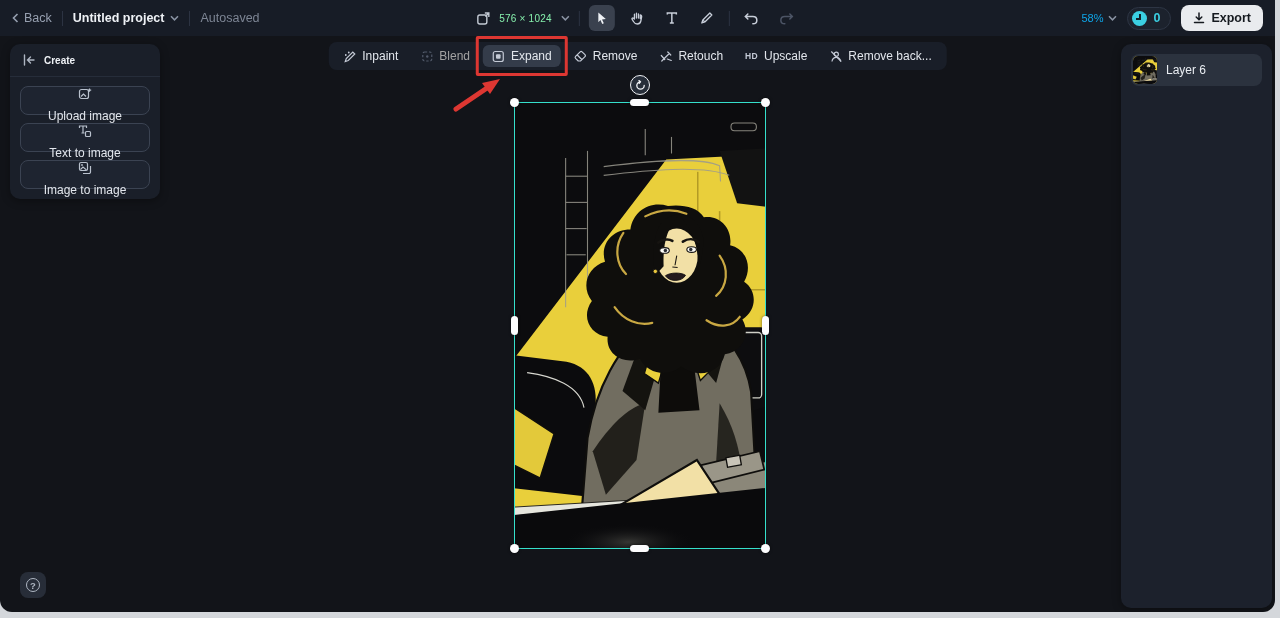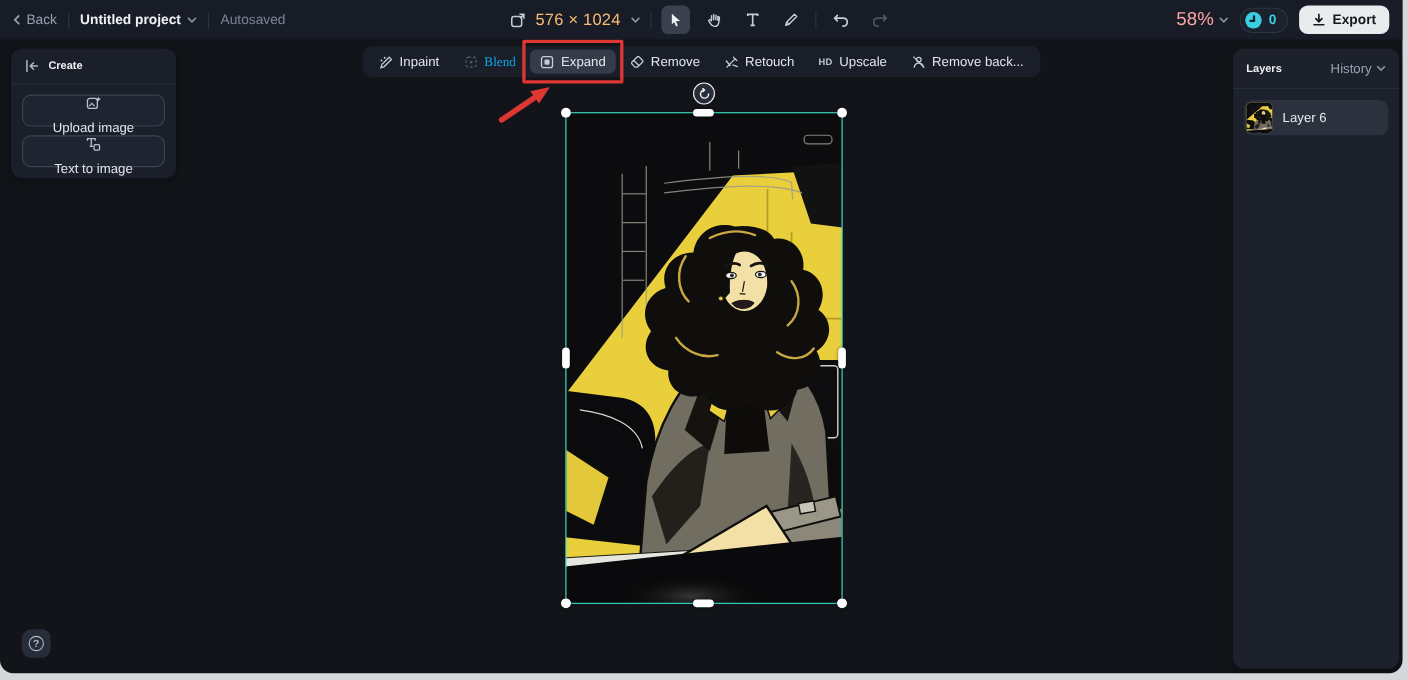--- a/index.html
+++ b/index.html
@@ -9,38 +9,38 @@
 
   
   .topbar { position:relative; height:36px; background:#171c26; display:flex; align-items:center; padding:0 12px; z-index:30; }
   .tb-left { display:flex; align-items:center; gap:10px;justify-content:center; }
   .tb-back { display:flex; align-items:center; gap:5px; color:#97a0b0; font-size:12.5px; cursor:pointer; }
   .vdiv { width:1px; height:15px; background:#2c3342; }
   .tb-title { color:#eef1f5; font-size:12.5px; font-weight:700; display:flex; align-items:center; gap:6px; }
   .tb-autosaved { color:#7d8594; font-size:12.5px; }
   .chev { display:inline-block; }
   .tb-center { position:absolute; left:50%; top:0; height:36px; transform:translateX(-50%); display:flex; align-items:center; gap:9px; }
-  .size-label { color:#fdba74; font-size:15px; letter-spacing:.2px; }
+  .size-label { color:#86efac; font-size:10px; letter-spacing:.2px; }
   .toolbtn { width:26px; height:26px; border-radius:6px; display:flex; align-items:center; justify-content:center; color:#c7cdd8; cursor:pointer; }
   .toolbtn.active { background:#3a414e; color:#eef1f5; }
   .toolbtn.dim { color:#4c5465; }
   .tb-right { margin-left:auto; display:flex; align-items:center; gap:10px; }
-  .zoom-ctl { display:flex; align-items:center; gap:5px; color:#fca5a5; font-size:17px; cursor:pointer; }
+  .zoom-ctl { display:flex; align-items:center; gap:5px; color:#0ea5e9; font-size:11px; cursor:pointer; }
   .credits { display:flex; align-items:center; gap:6px; border:1px solid #2d3544; background:#1c222d; border-radius:999px; padding:3px 10px 3px 4px; cursor:pointer; }
   .credits .cicon { width:15px; height:15px; border-radius:50%; background:#3bcfe2; position:relative; }
   .credits .cicon::after { content:""; position:absolute; left:7px; top:3px; width:2px; height:5px; background:#132029; }
   .credits .cicon::before { content:""; position:absolute; left:4px; top:7px; width:5px; height:2px; background:#132029; }
   .credits .cnum { color:#3bcfe2; font-size:12.5px; font-weight:700; }
   .export-btn { display:flex; align-items:center; gap:6px; background:#e9ebee; color:#15191f; font-size:12.5px; font-weight:700; border-radius:8px; padding:6px 12px; cursor:pointer; }
 
   
   .actionbar { position:absolute; top:42px; left:50%; transform:translateX(-50%); height:28px; background:#191e28; border-radius:8px; display:flex; align-items:center; gap:4px; padding:0 6px; z-index:20; }
   .act { display:flex; align-items:center; gap:6px; color:#e2e6ec; font-size:12px; padding:4px 9px; border-radius:6px; cursor:pointer; white-space:nowrap; }
   .act .aicon { display:flex; color:#c4cad6; }
-  .act.disabled { color:#0ea5e9; cursor:default;font-family:Liberation Serif, serif; } .act.disabled .aicon { color:#525a6a; }
+  .act.disabled { color:#a3a3a3; cursor:default; } .act.disabled .aicon { color:#525a6a; }
   .act.active { background:#343c4a; }
   .expand-wrap { position:relative; }
   .red-box { position:absolute; left:-7px; right:-7px; top:-9px; bottom:-9px; border:3px solid #dd3732; border-radius:2px; pointer-events:none; }
   .red-arrow { position:absolute; top:68px; left:50%; margin-left:-200px; z-index:21; pointer-events:none; }
 
   
   .create-panel { position:absolute; left:10px; top:44px; width:150px; background:#1a1f29; border-radius:10px; box-shadow:0 2px 8px rgba(0,0,0,.35); z-index:15; padding-bottom:10px; }
   .panel-head { display:flex; align-items:center; gap:8px; padding:10px 12px; border-bottom:1px solid #262d3a; }
   .panel-title { color:#eef1f5; font-size:10px; font-weight:700; }
   .create-body { padding:9px 10px 0; }
@@ -348,33 +348,35 @@
         </div>
         <div class="create-btn">
           <span class="bicon">
               <svg width="14" height="14" viewBox="0 0 14 14">
                 <path d="M1.5,4 V2 H8.5 V4 M5,2 V9 M3.5,9 H6.5" stroke="currentColor" stroke-width="1.2" fill="none"></path>
                 <rect x="7.5" y="7.5" width="5" height="5" rx="1" stroke="currentColor" stroke-width="1.2" fill="none"></rect>
               </svg>
             </span>
           <span>Text to image</span>
         </div>
+        <div class="create-btn">
+          <span class="bicon">
+              <svg width="14" height="14" viewBox="0 0 14 14">
+                <rect x="1.5" y="1.5" width="8" height="8" rx="1.5" stroke="currentColor" stroke-width="1.2" fill="none"></rect>
+                <path d="M12.5,5 V11 A1.5,1.5 0 0 1 11,12.5 H5" stroke="currentColor" stroke-width="1.2" fill="none"></path>
+                <circle cx="4" cy="4" r=".9" fill="currentColor"></circle>
+                <path d="M2.5,8.5 L5,6 L8.5,9" stroke="currentColor" stroke-width="1.1" fill="none"></path>
+              </svg>
+            </span>
+          <span>Image to image</span>
+        </div>
       </div>
     </div>
 
     <div class="layers-panel">
-      <div class="layers-head">
-        <span class="panel-title">Layers</span>
-        <span class="history-lbl">
-          <span>History</span>
-          <svg class="chev" width="9" height="6" viewBox="0 0 9 6">
-              <path d="M1,1.2 L4.5,4.8 L8,1.2" stroke="#8a93a3" stroke-width="1.5" fill="none"></path>
-            </svg>
-        </span>
-      </div>
       <div class="layer-item">
         <span class="layer-thumb">
           <svg viewBox="0 0 576 1024" preserveAspectRatio="none">
               <use href="#artwork"></use>
             </svg>
         </span>
         <span class="layer-name">Layer 6</span>
       </div>
     </div>
 

